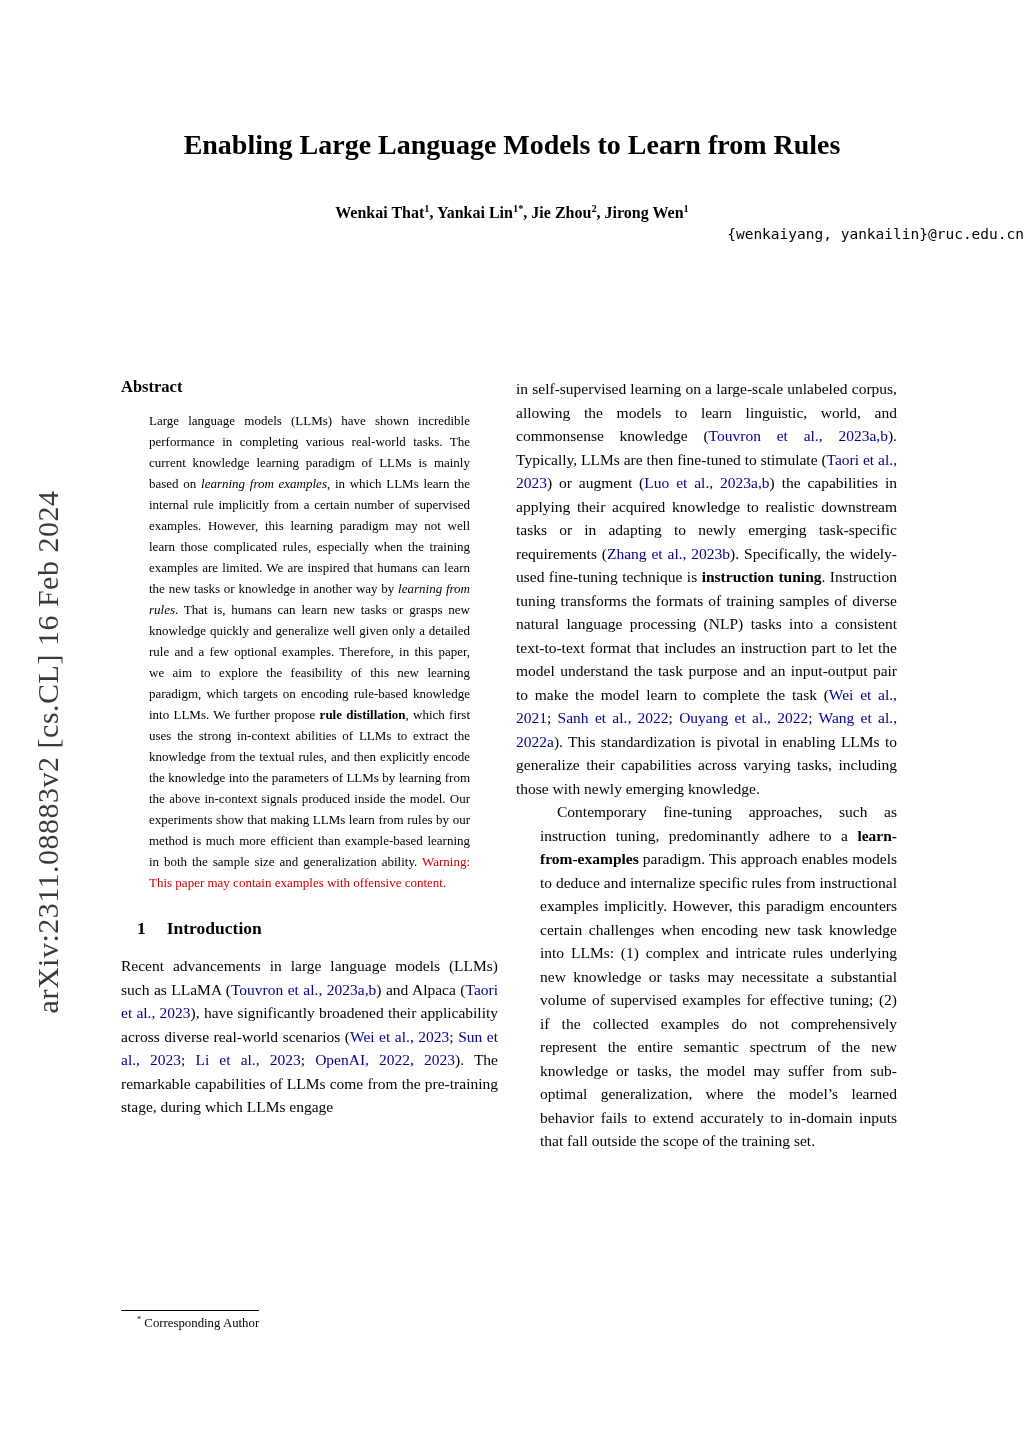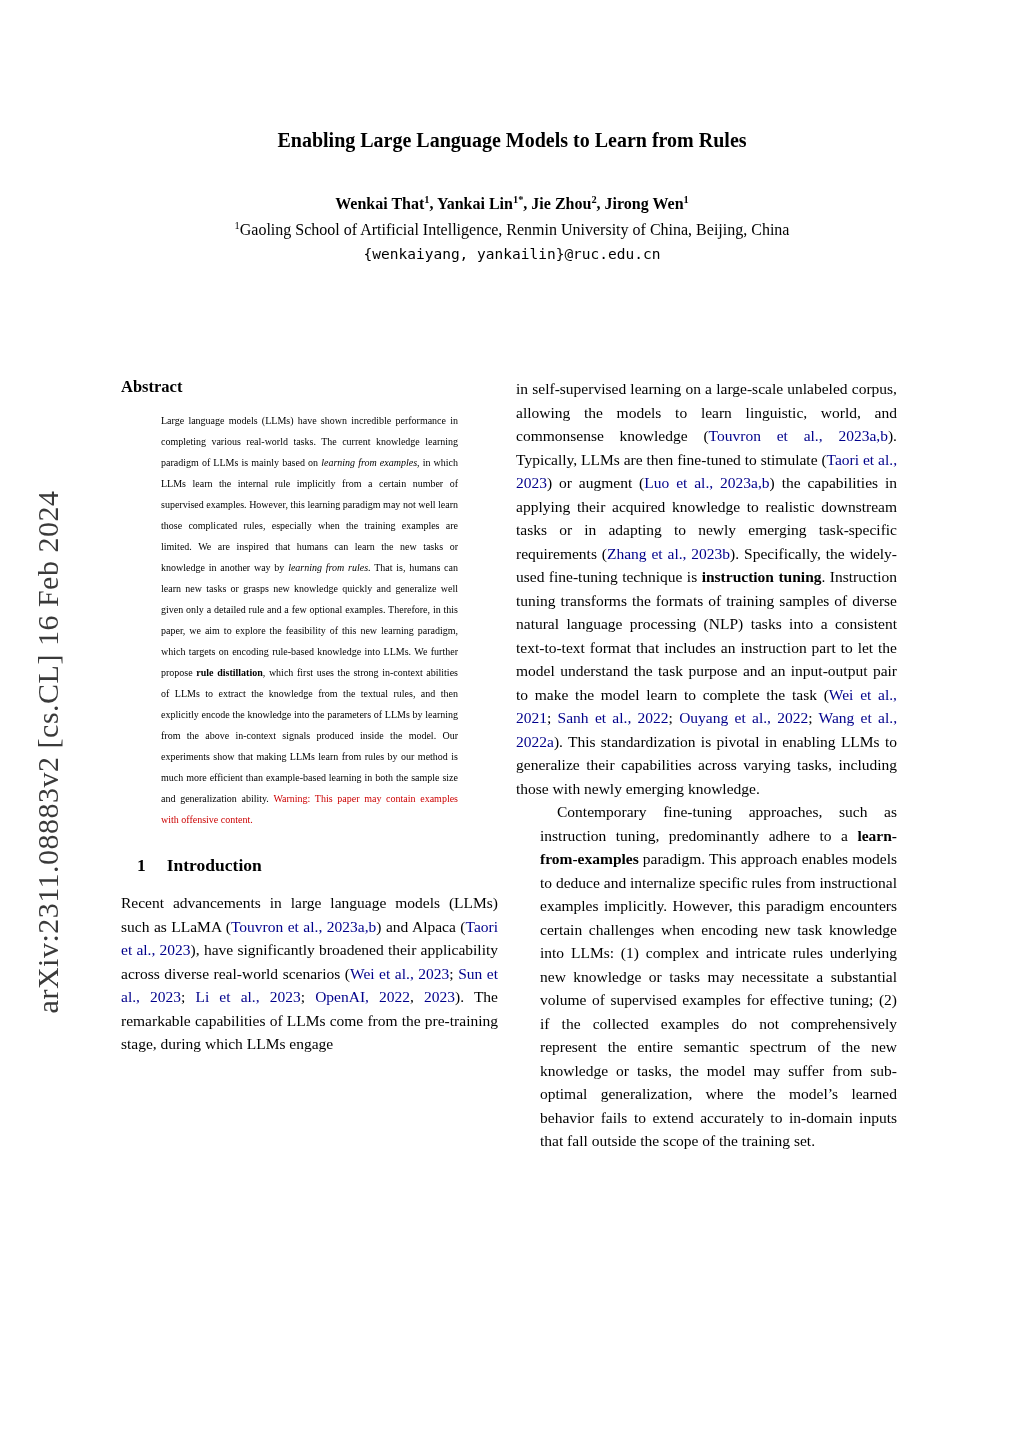--- a/index.html
+++ b/index.html
@@ -21,50 +21,51 @@
     color:#3a3a3a;
     letter-spacing:0.5px;
   }
   
   .header{
     position:absolute;
     top:129px;left:0;width:100%;
     text-align:center;
   }
   .title{
-    font-size:20px;
+    font-size:28px;
     font-weight:bold;
     margin-bottom:43px;
   }
   .authors{
     font-size:16px;
     margin-bottom:4px;
   }
   .affil{
     font-size:16px;
     line-height:26px;
   }
   .email{
     font-family:"DejaVu Sans Mono", monospace;
     font-size:14.5px;
     margin-top:3px;
+    text-align:right;
   }
   
   .col{position:absolute;top:377px;}
   .col-left{left:121px;width:377px;}
   .col-right{left:516px;width:381px;}
   .abstract-heading{
     text-align:left;
     font-weight:bold;
     font-size:16.5px;
     margin-bottom:13px;
   }
   .abstract-body{
-    margin:0 40px;
-    font-size:10px;
+    margin:0 28px;
+    font-size:13px;
     line-height:21px;
     text-align:justify;
   }
   .section-heading{
     margin:25px 0 15px 16px;
     font-size:17.5px;
     font-weight:bold;
   }
   .sec-num{margin-right:21px;}
   .body-par{
@@ -99,32 +100,35 @@
 </head>
 <body>
 
 <div class="page">
 
   <div class="arxiv-strip">arXiv:2311.08883v2  [cs.CL]  16 Feb 2024</div>
 
   <div class="header">
     <div class="title">Enabling Large Language Models to Learn from Rules</div>
     <div class="authors"><span class="seg-b">Wenkai That</span><span class="seg-bsup">1</span><span class="seg-b">, </span><span class="seg-b">Yankai Lin</span><span class="seg-bsup">1*</span><span class="seg-b">, </span><span class="seg-b">Jie Zhou</span><span class="seg-bsup">2</span><span class="seg-b">, </span><span class="seg-b">Jirong Wen</span><span class="seg-bsup">1</span></div>
-    <div class="affil"><span class="seg-sup">1</span><span>Gaoling School of Artificial Intelligence, Renmin University of China, Beijing, China</span></div>
     <div class="email">{wenkaiyang, yankailin}@ruc.edu.cn</div>
   </div>
 
   <div class="col col-left">
     <div class="abstract-heading">Abstract</div>
     <div class="abstract-body"><span>Large language models (LLMs) have shown incredible performance in completing various real-world tasks. The current knowledge learning paradigm of LLMs is mainly based on </span><span class="seg-i">learning from examples</span><span>, in which LLMs learn the internal rule implicitly from a certain number of supervised examples. However, this learning paradigm may not well learn those complicated rules, especially when the training examples are limited. We are inspired that humans can learn the new tasks or knowledge in another way by </span><span class="seg-i">learning from rules</span><span>. That is, humans can learn new tasks or grasps new knowledge quickly and generalize well given only a detailed rule and a few optional examples. Therefore, in this paper, we aim to explore the feasibility of this new learning paradigm, which targets on encoding rule-based knowledge into LLMs. We further propose </span><span class="seg-b">rule distillation</span><span>, which first uses the strong in-context abilities of LLMs to extract the knowledge from the textual rules, and then explicitly encode the knowledge into the parameters of LLMs by learning from the above in-context signals produced inside the model. Our experiments show that making LLMs learn from rules by our method is much more efficient than example-based learning in both the sample size and generalization ability. </span><span class="seg-red">Warning: This paper may contain examples with offensive content.</span></div>
     <div class="section-heading">
       <span class="sec-num">1</span><span>Introduction</span>
     </div>
     <p class="body-par"><span>Recent advancements in large language models (LLMs) such as LLaMA (</span><span class="seg-cite">Touvron et al., 2023a,b</span><span>) and Alpaca (</span><span class="seg-cite">Taori et al., 2023</span><span>), have significantly broadened their applicability across diverse real-world scenarios (</span><span class="seg-cite">Wei et al., 2023</span><span>; </span><span class="seg-cite">Sun et al., 2023</span><span>; </span><span class="seg-cite">Li et al., 2023</span><span>; </span><span class="seg-cite">OpenAI, 2022</span><span>, </span><span class="seg-cite">2023</span><span>). The remarkable capabilities of LLMs come from the pre-training stage, during which LLMs engage</span></p>
   </div>
 
   <div class="col col-right">
     <p class="body-par"><span>in self-supervised learning on a large-scale unlabeled corpus, allowing the models to learn linguistic, world, and commonsense knowledge (</span><span class="seg-cite">Touvron et al., 2023a,b</span><span>). Typically, LLMs are then fine-tuned to stimulate (</span><span class="seg-cite">Taori et al., 2023</span><span>) or augment (</span><span class="seg-cite">Luo et al., 2023a,b</span><span>) the capabilities in applying their acquired knowledge to realistic downstream tasks or in adapting to newly emerging task-specific requirements (</span><span class="seg-cite">Zhang et al., 2023b</span><span>). Specifically, the widely-used fine-tuning technique is </span><span class="seg-b">instruction tuning</span><span>. Instruction tuning transforms the formats of training samples of diverse natural language processing (NLP) tasks into a consistent text-to-text format that includes an instruction part to let the model understand the task purpose and an input-output pair to make the model learn to complete the task (</span><span class="seg-cite">Wei et al., 2021</span><span>; </span><span class="seg-cite">Sanh et al., 2022</span><span>; </span><span class="seg-cite">Ouyang et al., 2022</span><span>; </span><span class="seg-cite">Wang et al., 2022a</span><span>). This standardization is pivotal in enabling LLMs to generalize their capabilities across varying tasks, including those with newly emerging knowledge.</span></p>
     <p class="body-par indent"><span>Contemporary fine-tuning approaches, such as instruction tuning, predominantly adhere to a </span><span class="seg-b">learn-from-examples</span><span> paradigm. This approach enables models to deduce and internalize specific rules from instructional examples implicitly. However, this paradigm encounters certain challenges when encoding new task knowledge into LLMs: (1) complex and intricate rules underlying new knowledge or tasks may necessitate a substantial volume of supervised examples for effective tuning; (2) if the collected examples do not comprehensively represent the entire semantic spectrum of the new knowledge or tasks, the model may suffer from sub-optimal generalization, where the model’s learned behavior fails to extend accurately to in-domain inputs that fall outside the scope of the training set.</span></p>
   </div>
 
+  <div class="footnote-area">
+    <div class="footnote-rule"></div>
+    <div class="footnote"><span class="seg-sup">*</span><span> Corresponding Author</span></div>
+  </div>
 
 </div>
 
 </body></html>

